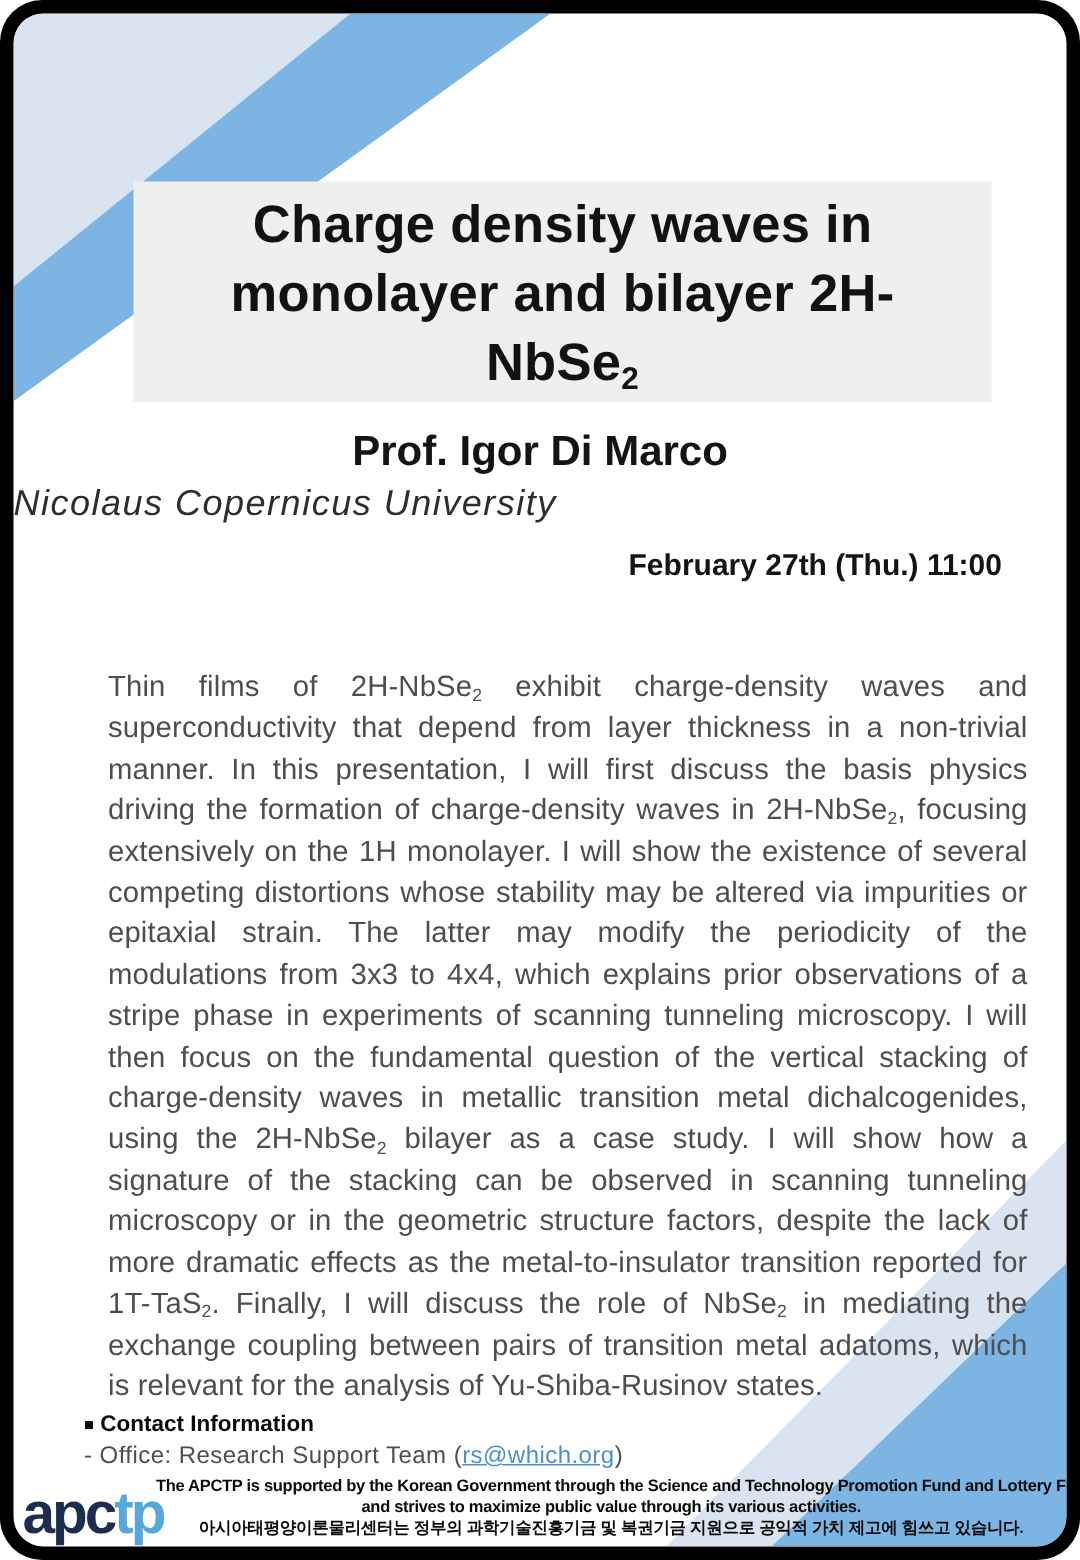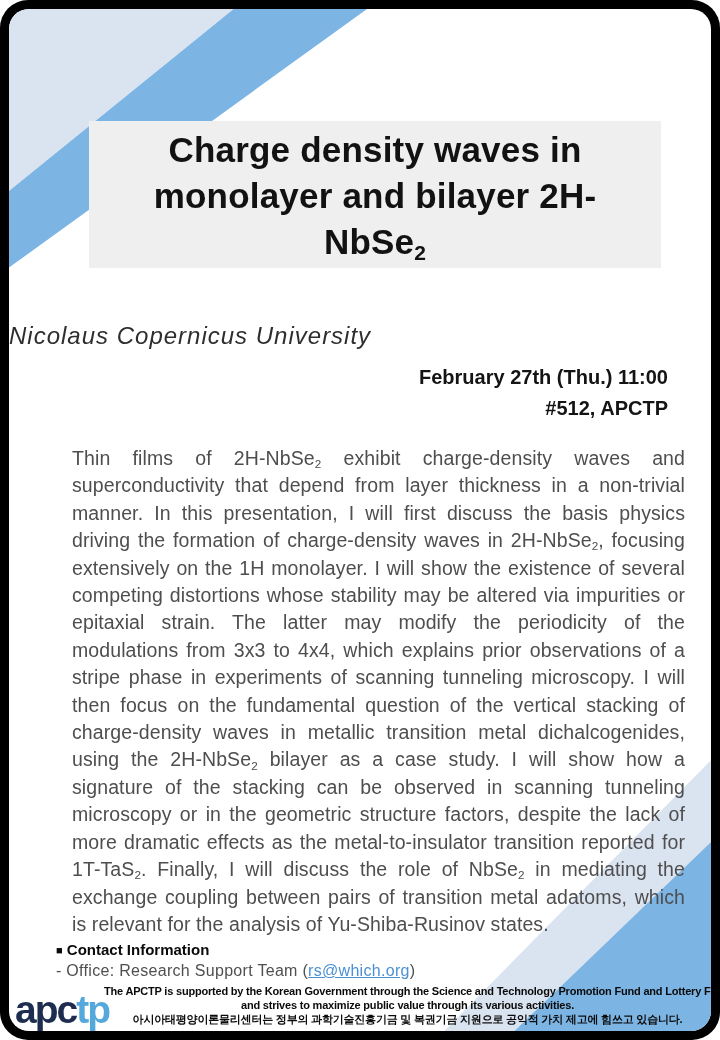--- a/index.html
+++ b/index.html
@@ -157,25 +157,25 @@
     <div class="stripe stripe-tl-pale"></div>
     <div class="stripe stripe-tl-blue"></div>
     <div class="stripe stripe-br-pale"></div>
     <div class="stripe stripe-br-blue"></div>
 
 
     <div class="title-box">
       <h1>Charge density waves in<br>monolayer and bilayer 2H-<br>NbSe<sub>2</sub></h1>
     </div>
 
+    <div class="speaker">Prof. Igor Di Marco</div>
     <div class="affiliation">Nicolaus Copernicus University</div>
 
     <div class="when-where">
       <div>February 27th (Thu.) 11:00</div>
-      <div>#512, APCTP</div>
     </div>
 
     <p class="abstract">Thin films of 2H-NbSe<sub>2</sub> exhibit charge-density waves and superconductivity that depend from layer thickness in a non-trivial manner. In this presentation, I will first discuss the basis physics driving the formation of charge-density waves in 2H-NbSe<sub>2</sub>, focusing extensively on the 1H monolayer. I will show the existence of several competing distortions whose stability may be altered via impurities or epitaxial strain. The latter may modify the periodicity of the modulations from 3x3 to 4x4, which explains prior observations of a stripe phase in experiments of scanning tunneling microscopy. I will then focus on the fundamental question of the vertical stacking of charge-density waves in metallic transition metal dichalcogenides, using the 2H-NbSe<sub>2</sub> bilayer as a case study. I will show how a signature of the stacking can be observed in scanning tunneling microscopy or in the geometric structure factors, despite the lack of more dramatic effects as the metal-to-insulator transition reported for 1T-TaS<sub>2</sub>. Finally, I will discuss the role of NbSe<sub>2</sub> in mediating the exchange coupling between pairs of transition metal adatoms, which is relevant for the analysis of Yu-Shiba-Rusinov states.</p>
 
     <div class="contact">
       <div class="contact-heading"><span class="bullet">■</span>
         <span>Contact Information</span></div>
       <div class="contact-line"><span>- Office: Research Support Team (</span><a href="#">rs@which.org</a><span>)</span></div>
     </div>
 

